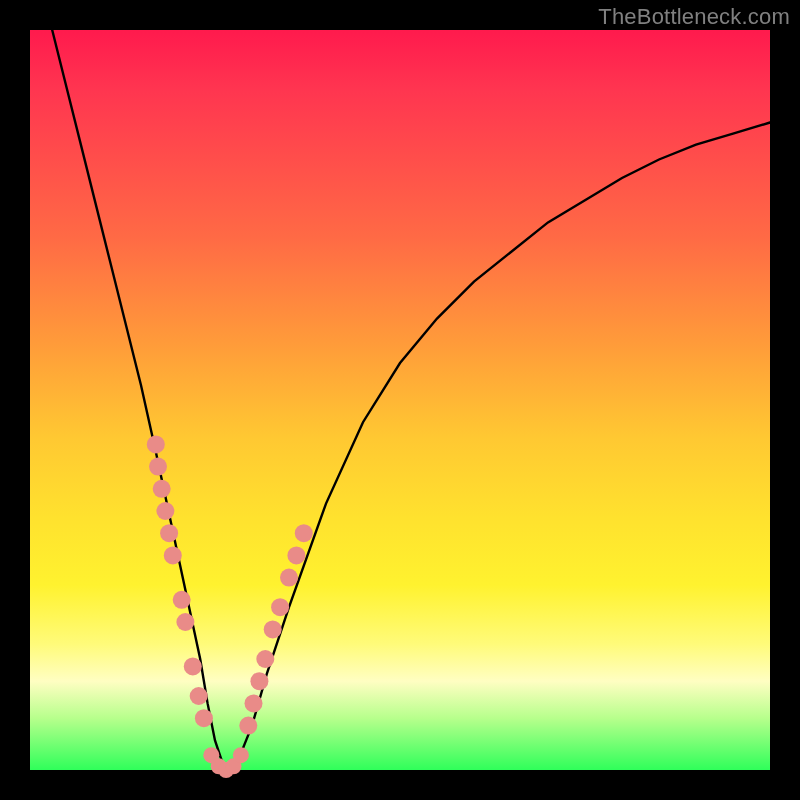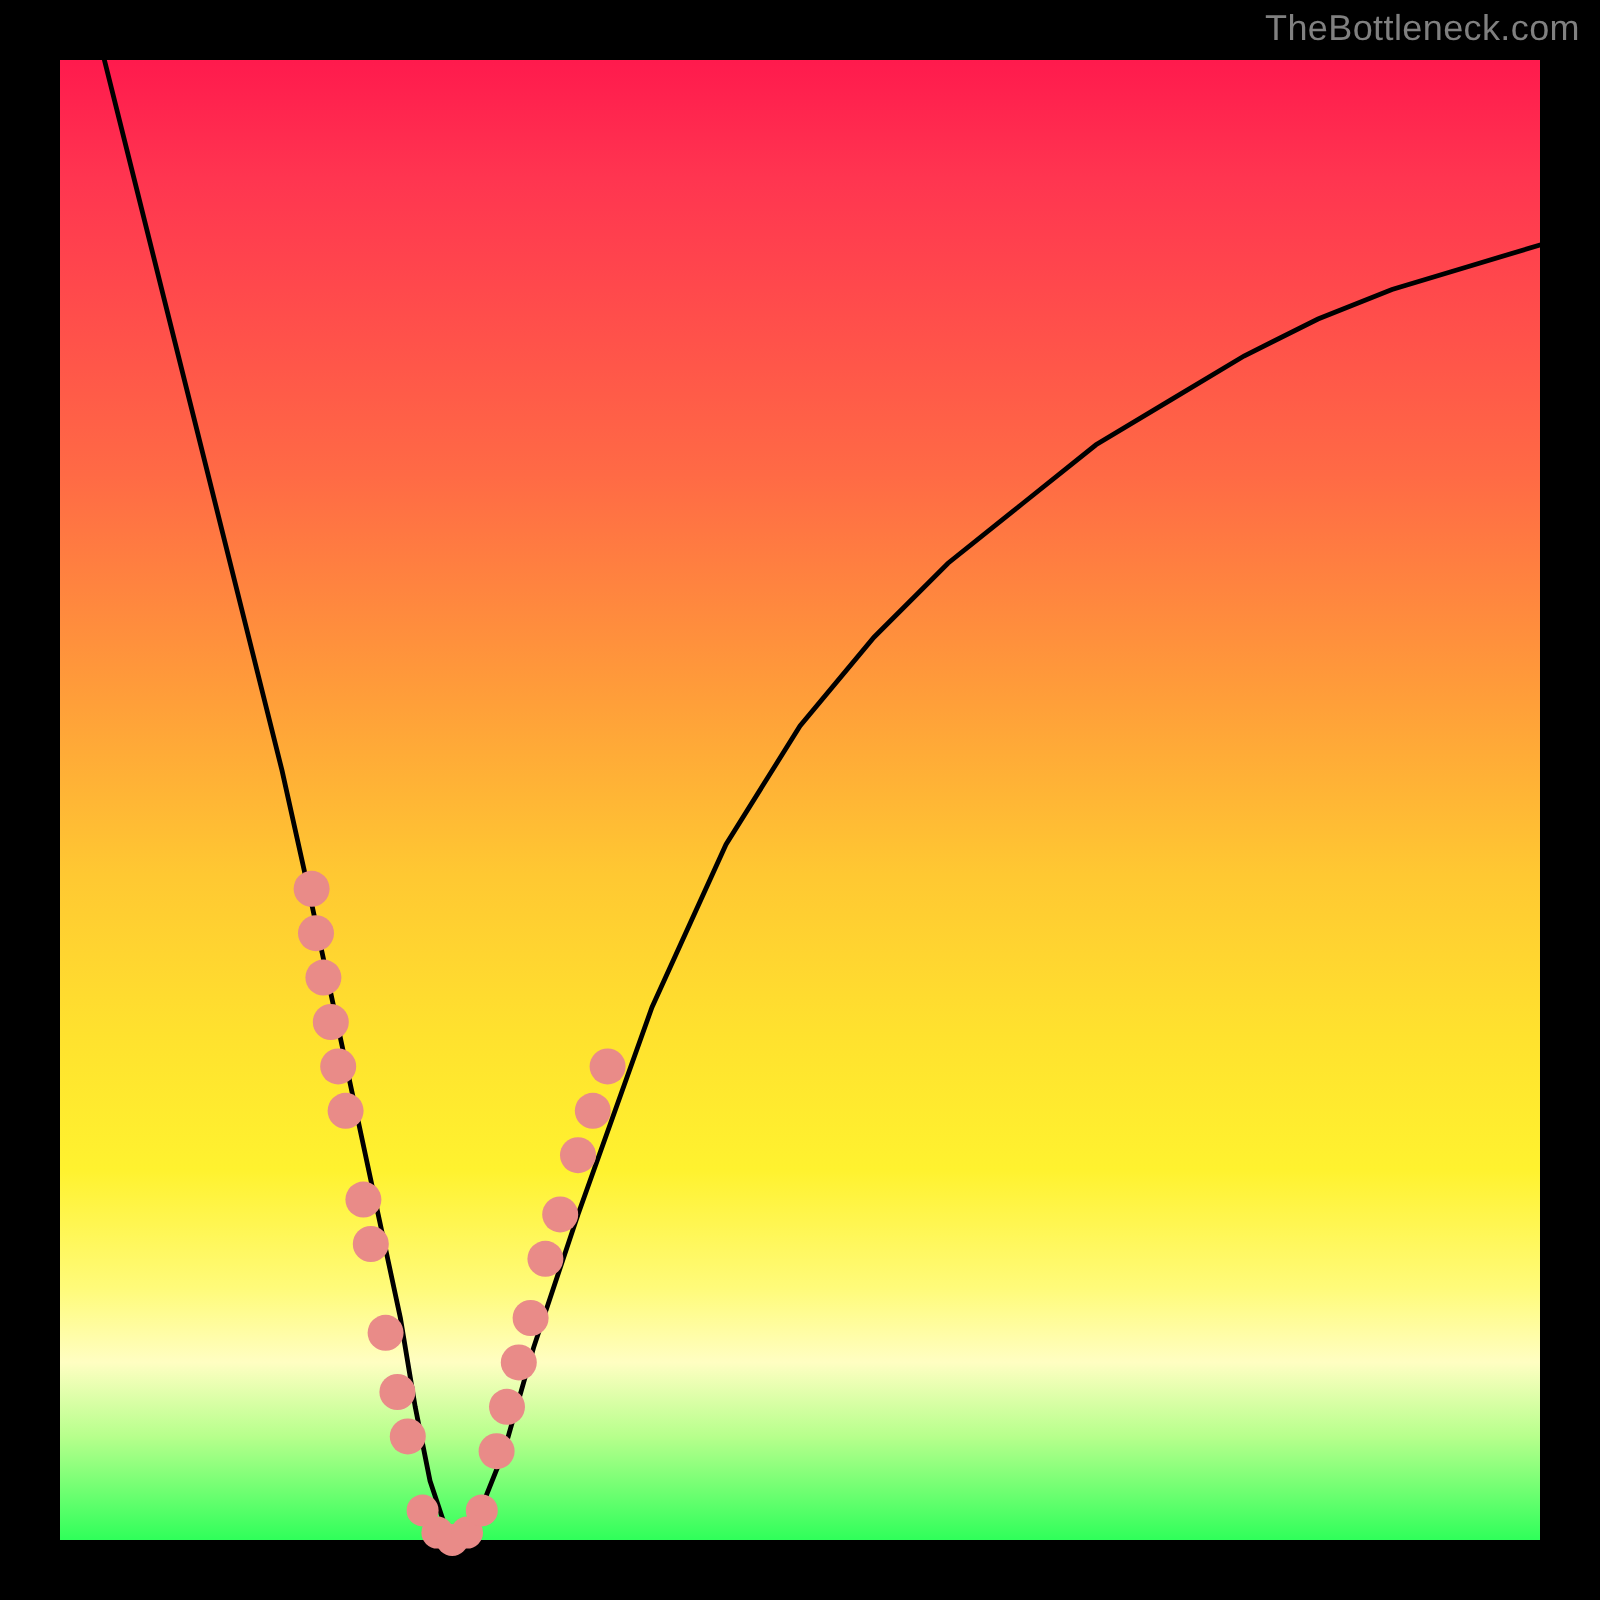--- a/index.html
+++ b/index.html
@@ -39,21 +39,21 @@
       #fffec2 88%,
       #b7ff8c 93%,
       #2fff5a 100%
     );
   }
   .watermark {
     position: absolute;
     top: 4px;
     right: 10px;
     color: #808080;
-    font-size: 18px;
+    font-size: 22px;
     font-weight: 400;
     letter-spacing: 0.2px;
     user-select: none;
   }
   svg.curve {
     position: absolute;
     left: 0;
     top: 0;
     width: 740px;
     height: 740px;

